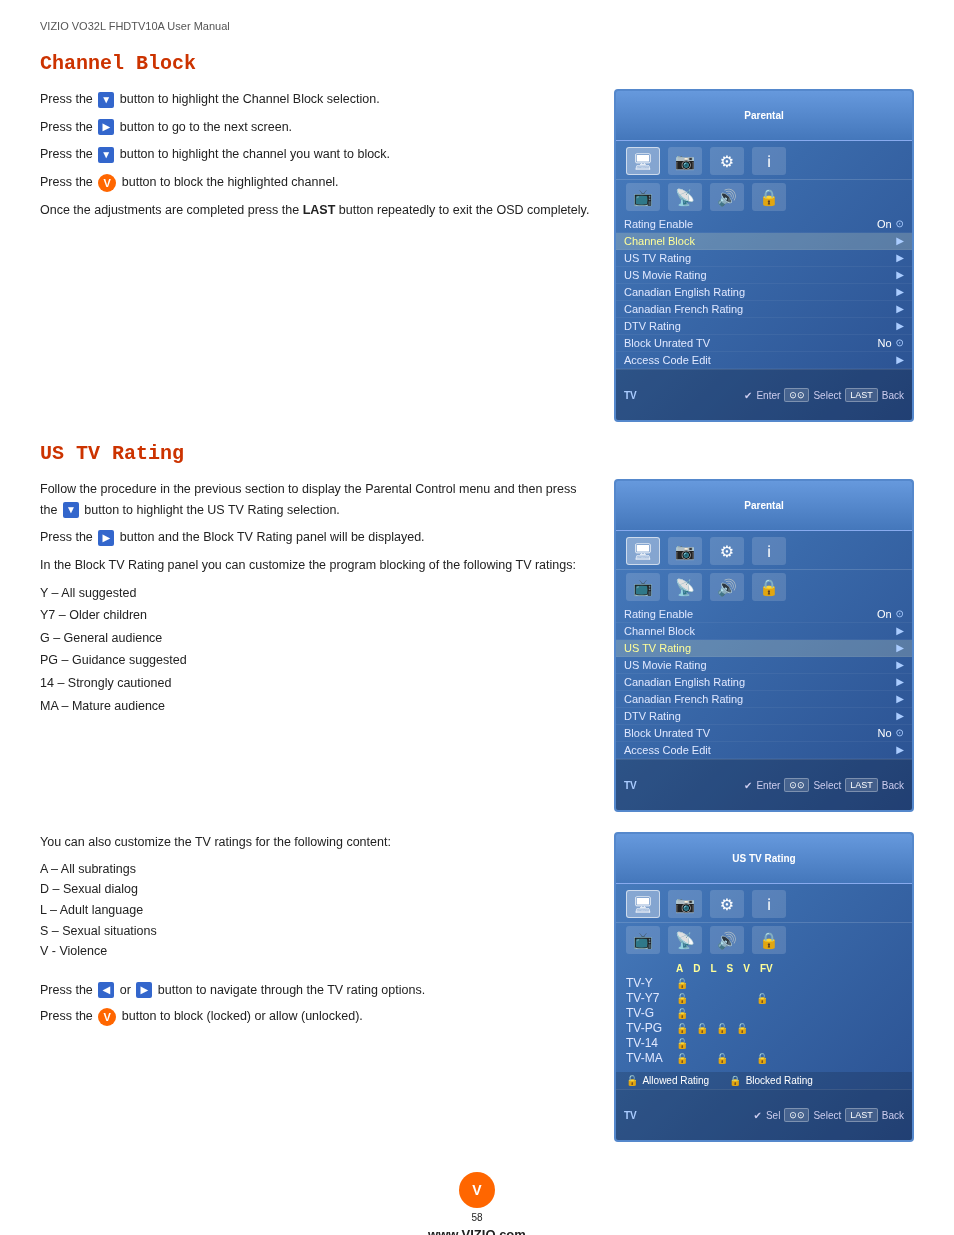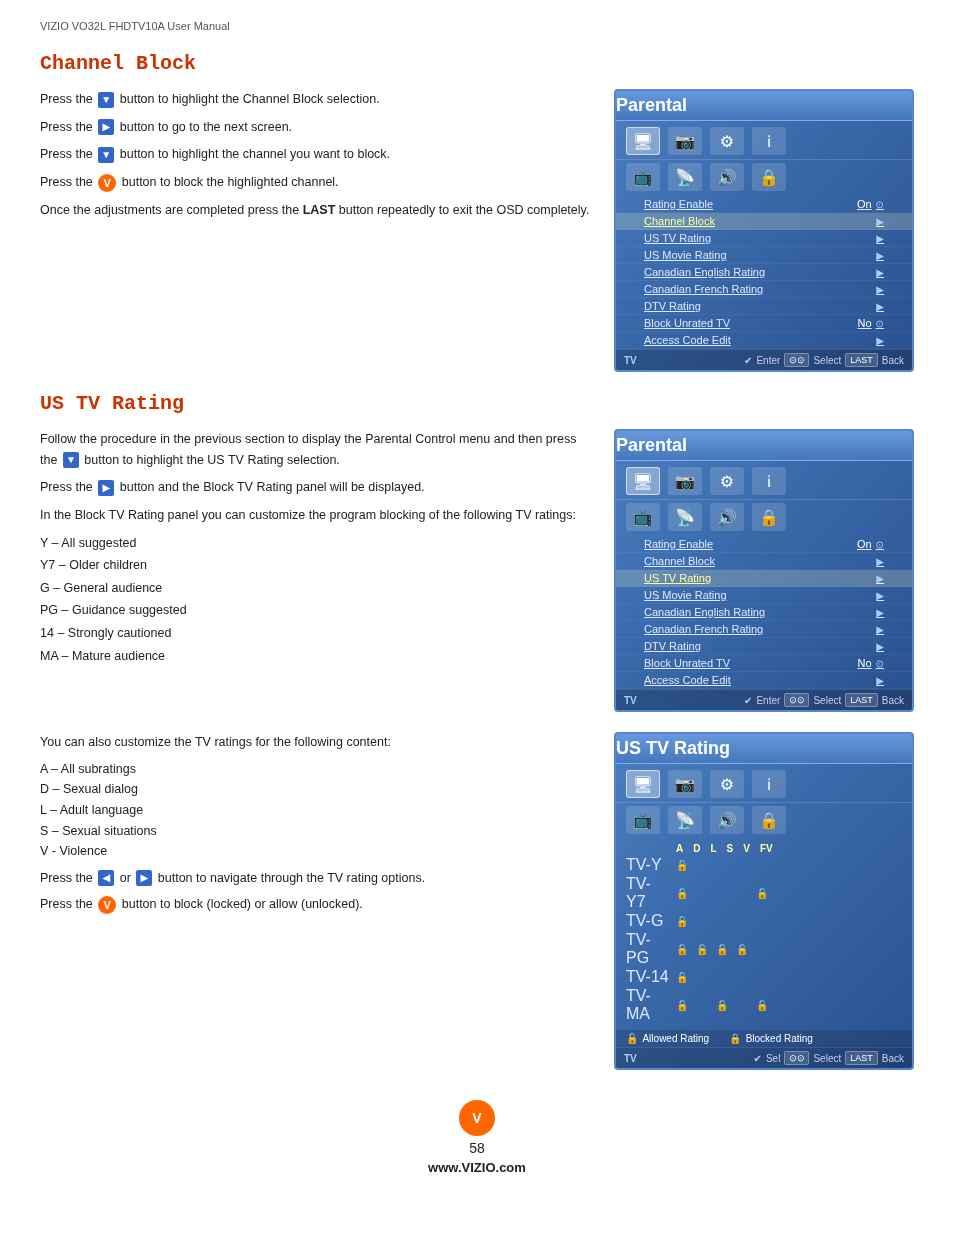--- a/index.html
+++ b/index.html
@@ -63,22 +63,23 @@
       border: 2px solid #5588cc;
       border-radius: 4px;
       flex-shrink: 0;
       overflow: hidden;
       font-size: 11px;
       color: #fff;
     }
 
     .osd-title-bar {
       background: linear-gradient(to bottom, #6699dd, #4477bb);
-      padding: 4px 0;
-      font-size: 18px;
+      text-align: center;
+      padding: 19px 0;
+      font-size: 10px;
       font-weight: bold;
       color: #fff;
       border-bottom: 1px solid #88aaee;
     }
 
     .osd-icons-row {
       display: flex;
       align-items: center;
       padding: 6px 10px 4px 10px;
       gap: 8px;
@@ -108,26 +109,25 @@
       gap: 8px;
     }
 
     .osd-menu {
       padding: 0;
     }
 
     .osd-menu-item {
       display: flex;
       justify-content: space-between;
-      align-items: center;
-      padding: 2px 28px;
+      align-items: flex-start;
+      padding: 2px 8px;
       font-size: 11px;
       color: #e0e8ff;
       border-bottom: 1px solid rgba(255,255,255,0.05);
-      text-decoration: underline;
     }
 
     .osd-menu-item.highlighted {
       background: rgba(255,255,200,0.2);
       color: #ffff99;
     }
 
     .osd-menu-item .item-name {
       flex: 1;
     }
@@ -144,21 +144,21 @@
 
     .osd-menu-item .dot-arrow {
       color: #aaccff;
       font-size: 10px;
     }
 
     .osd-footer {
       display: flex;
       align-items: center;
       justify-content: space-between;
-      padding: 3px 8px;
+      padding: 18px 8px;
       background: rgba(0,0,0,0.2);
       border-top: 1px solid rgba(255,255,255,0.1);
       font-size: 10px;
       color: #cce;
     }
 
     .osd-footer-left {
       color: #aaccff;
       font-weight: bold;
     }
@@ -206,21 +206,21 @@
 
     .rating-row {
       display: flex;
       align-items: center;
       gap: 6px;
       margin-bottom: 1px;
     }
 
     .rating-row-label {
       width: 44px;
-      font-size: 16px;
+      font-size: 12px;
       color: #e0e8ff;
     }
 
     .rating-cell {
       width: 14px;
       height: 12px;
       display: flex;
       align-items: center;
       justify-content: center;
     }
@@ -255,21 +255,21 @@
       font-size: 12.5px;
       line-height: 1.65;
     }
 
     .bottom-text p {
       margin-bottom: 6px;
     }
 
     .bottom-text ul {
       list-style: none;
-      margin-bottom: 6px;
+      margin-bottom: 18px;
     }
 
     .page-footer {
       display: flex;
       flex-direction: column;
       align-items: center;
       margin-top: 30px;
       gap: 4px;
     }
 
@@ -280,21 +280,21 @@
       border-radius: 50%;
       display: flex;
       align-items: center;
       justify-content: center;
       color: white;
       font-weight: bold;
       font-size: 14px;
     }
 
     .page-num {
-      font-size: 14px;
+      font-size: 10px;
       font-weight: normal;
     }
 
     .page-url {
       font-size: 13px;
       font-weight: bold;
     }
 
     .inline-icon {
       display: inline-block;

